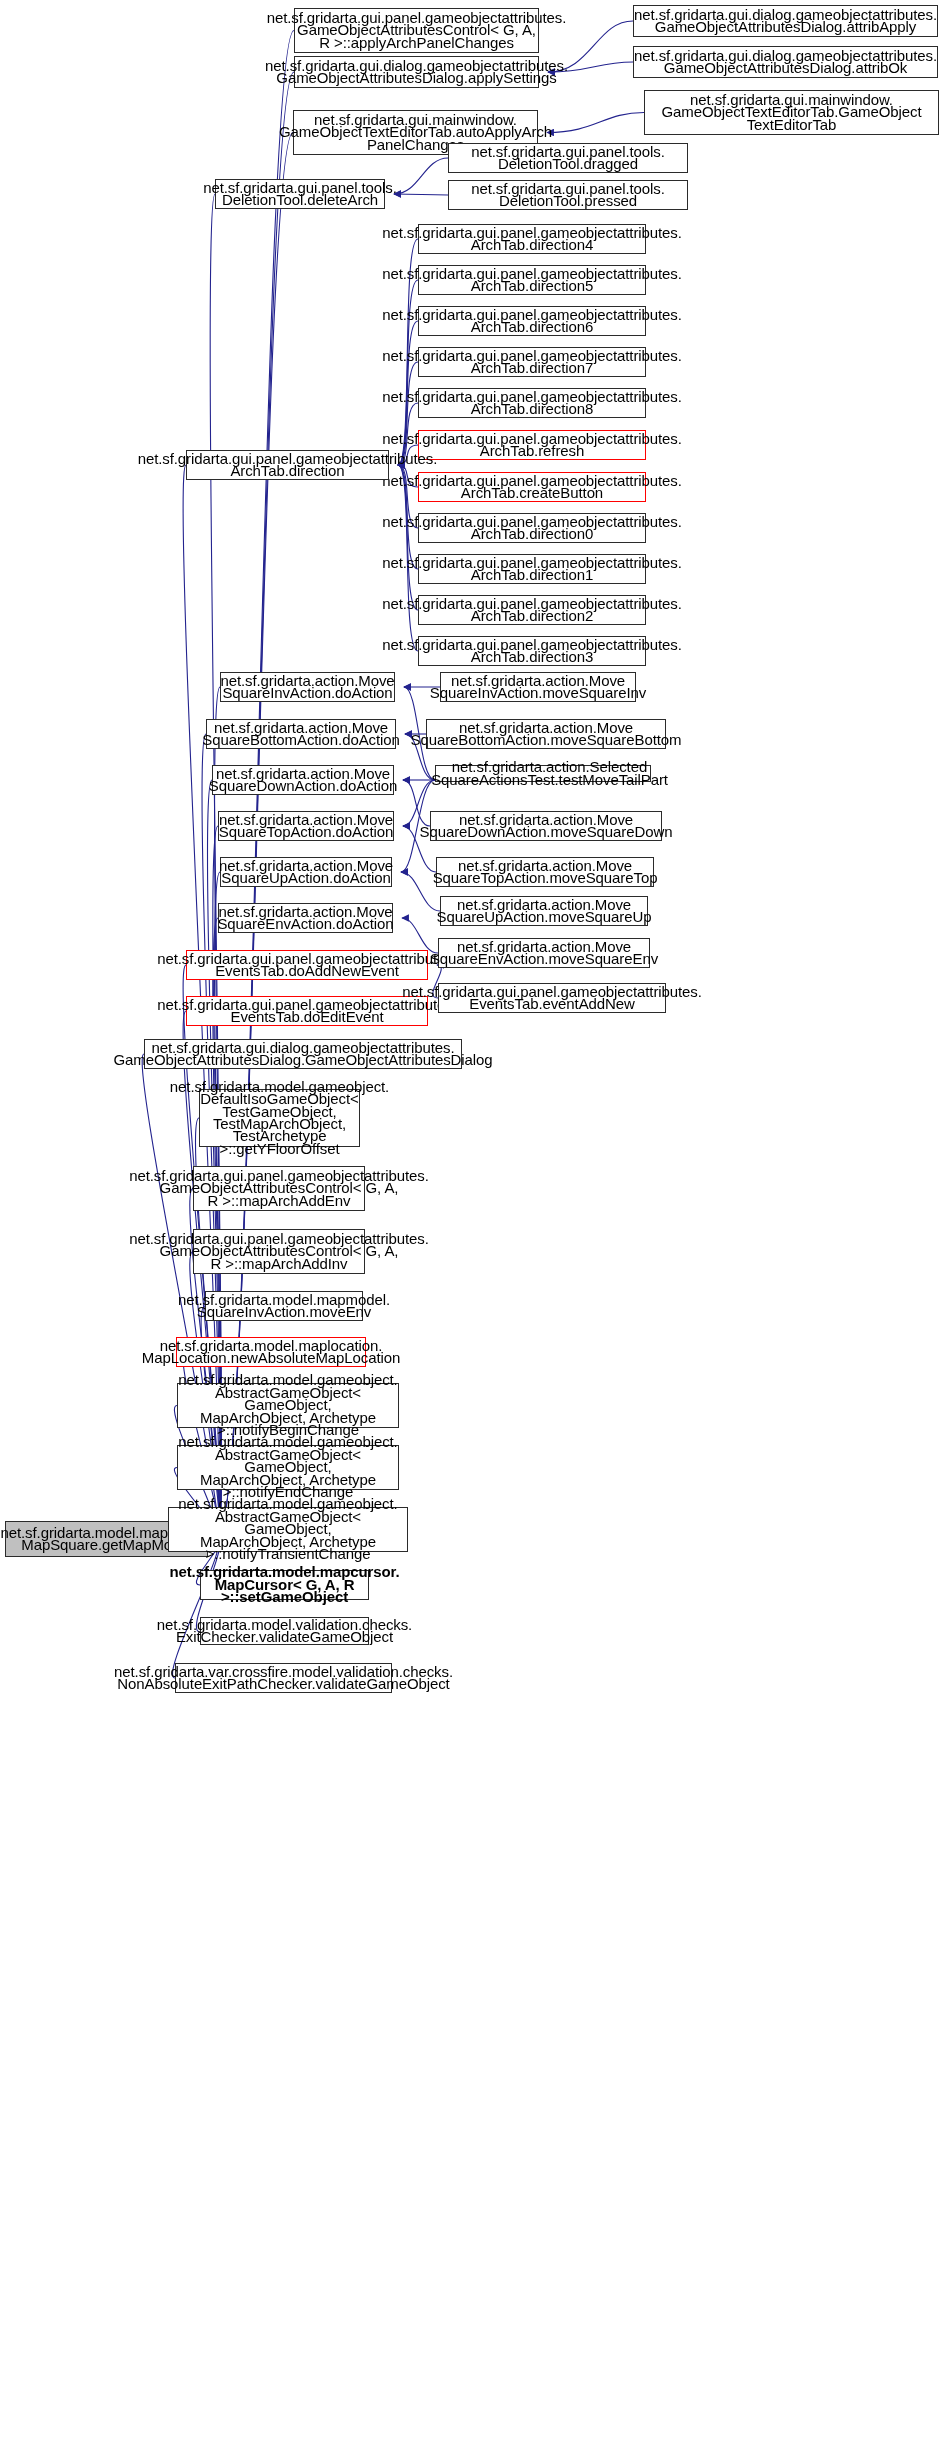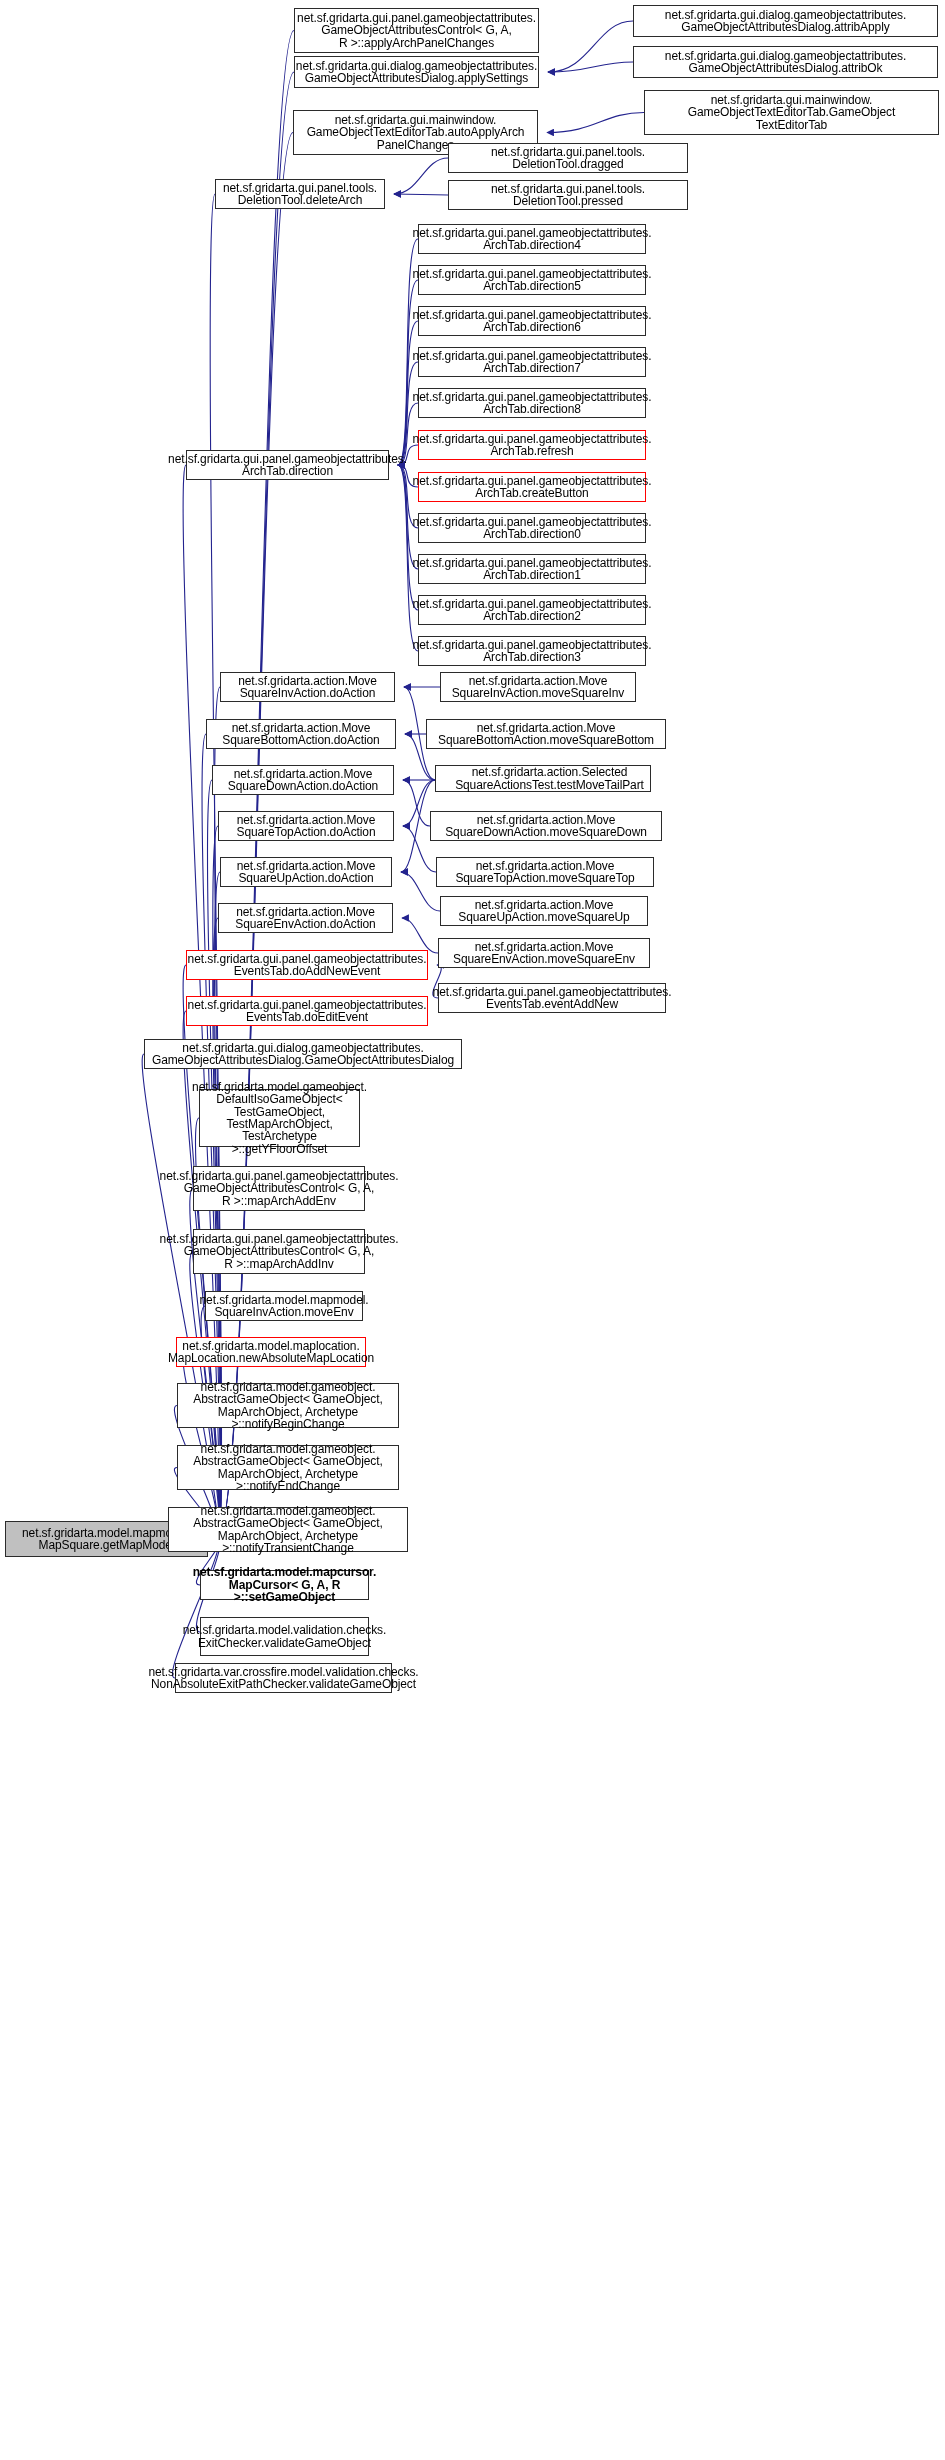--- a/index.html
+++ b/index.html
@@ -22,21 +22,21 @@
     width: 945px;
     height: 2460px;
     pointer-events: none;
   }
   .node {
     position: absolute;
     box-sizing: border-box;
     border: 1px solid #2b2b2b;
     background: #ffffff;
     color: #000000;
-    font-size: 12px;
+    font-size: 15px;
     line-height: 12.4px;
     text-align: center;
     display: flex;
     align-items: center;
     justify-content: center;
     padding: 1px 3px;
     white-space: pre-line;
     letter-spacing: -0.1px;
   }
   .node.root {
@@ -164,21 +164,21 @@
       <div class="node" style="left: 220px; top: 672px; width: 175px; height: 30px;"><span>net.sf.gridarta.action.Move
 SquareInvAction.doAction</span></div>
       <div class="node" style="left: 440px; top: 672px; width: 196px; height: 30px;"><span>net.sf.gridarta.action.Move
 SquareInvAction.moveSquareInv</span></div>
       <div class="node" style="left: 206px; top: 719px; width: 190px; height: 30px;"><span>net.sf.gridarta.action.Move
 SquareBottomAction.doAction</span></div>
       <div class="node" style="left: 426px; top: 719px; width: 240px; height: 30px;"><span>net.sf.gridarta.action.Move
 SquareBottomAction.moveSquareBottom</span></div>
       <div class="node" style="left: 212px; top: 765px; width: 182px; height: 30px;"><span>net.sf.gridarta.action.Move
 SquareDownAction.doAction</span></div>
-      <div class="node" style="left: 435px; top: 765px; width: 216px; height: 27px; padding-left: 16px;"><span>net.sf.gridarta.action.Selected
+      <div class="node" style="left: 435px; top: 765px; width: 216px; height: 17px; padding-left: 16px;"><span>net.sf.gridarta.action.Selected
 SquareActionsTest.testMoveTailPart</span></div>
       <div class="node" style="left: 218px; top: 811px; width: 176px; height: 30px;"><span>net.sf.gridarta.action.Move
 SquareTopAction.doAction</span></div>
       <div class="node" style="left: 430px; top: 811px; width: 232px; height: 30px;"><span>net.sf.gridarta.action.Move
 SquareDownAction.moveSquareDown</span></div>
       <div class="node" style="left: 220px; top: 857px; width: 172px; height: 30px;"><span>net.sf.gridarta.action.Move
 SquareUpAction.doAction</span></div>
       <div class="node" style="left: 436px; top: 857px; width: 218px; height: 30px;"><span>net.sf.gridarta.action.Move
 SquareTopAction.moveSquareTop</span></div>
       <div class="node" style="left: 218px; top: 903px; width: 175px; height: 30px;"><span>net.sf.gridarta.action.Move
@@ -213,18 +213,18 @@
 AbstractGameObject&lt; GameObject,
 MapArchObject, Archetype &gt;::notifyBeginChange</span></div>
       <div class="node" style="left: 177px; top: 1445px; width: 222px; height: 45px;"><span>net.sf.gridarta.model.gameobject.
 AbstractGameObject&lt; GameObject,
 MapArchObject, Archetype &gt;::notifyEndChange</span></div>
       <div class="node" style="left: 168px; top: 1507px; width: 240px; height: 45px;"><span>net.sf.gridarta.model.gameobject.
 AbstractGameObject&lt; GameObject,
 MapArchObject, Archetype &gt;::notifyTransientChange</span></div>
       <div class="node" style="left: 200px; top: 1570px; width: 169px; height: 30px; font-weight: bold;"><span>net.sf.gridarta.model.mapcursor.
 MapCursor&lt; G, A, R &gt;::setGameObject</span></div>
-      <div class="node" style="left: 200px; top: 1617px; width: 169px; height: 39px;"><span>net.sf.gridarta.model.validation.checks.
+      <div class="node" style="left: 200px; top: 1617px; width: 169px; height: 28px;"><span>net.sf.gridarta.model.validation.checks.
 ExitChecker.validateGameObject</span></div>
       <div class="node" style="left: 175px; top: 1663px; width: 217px; height: 30px;"><span>net.sf.gridarta.var.crossfire.model.validation.checks.
 NonAbsoluteExitPathChecker.validateGameObject</span></div>
     </div>
 </div>
 
 </body></html>

